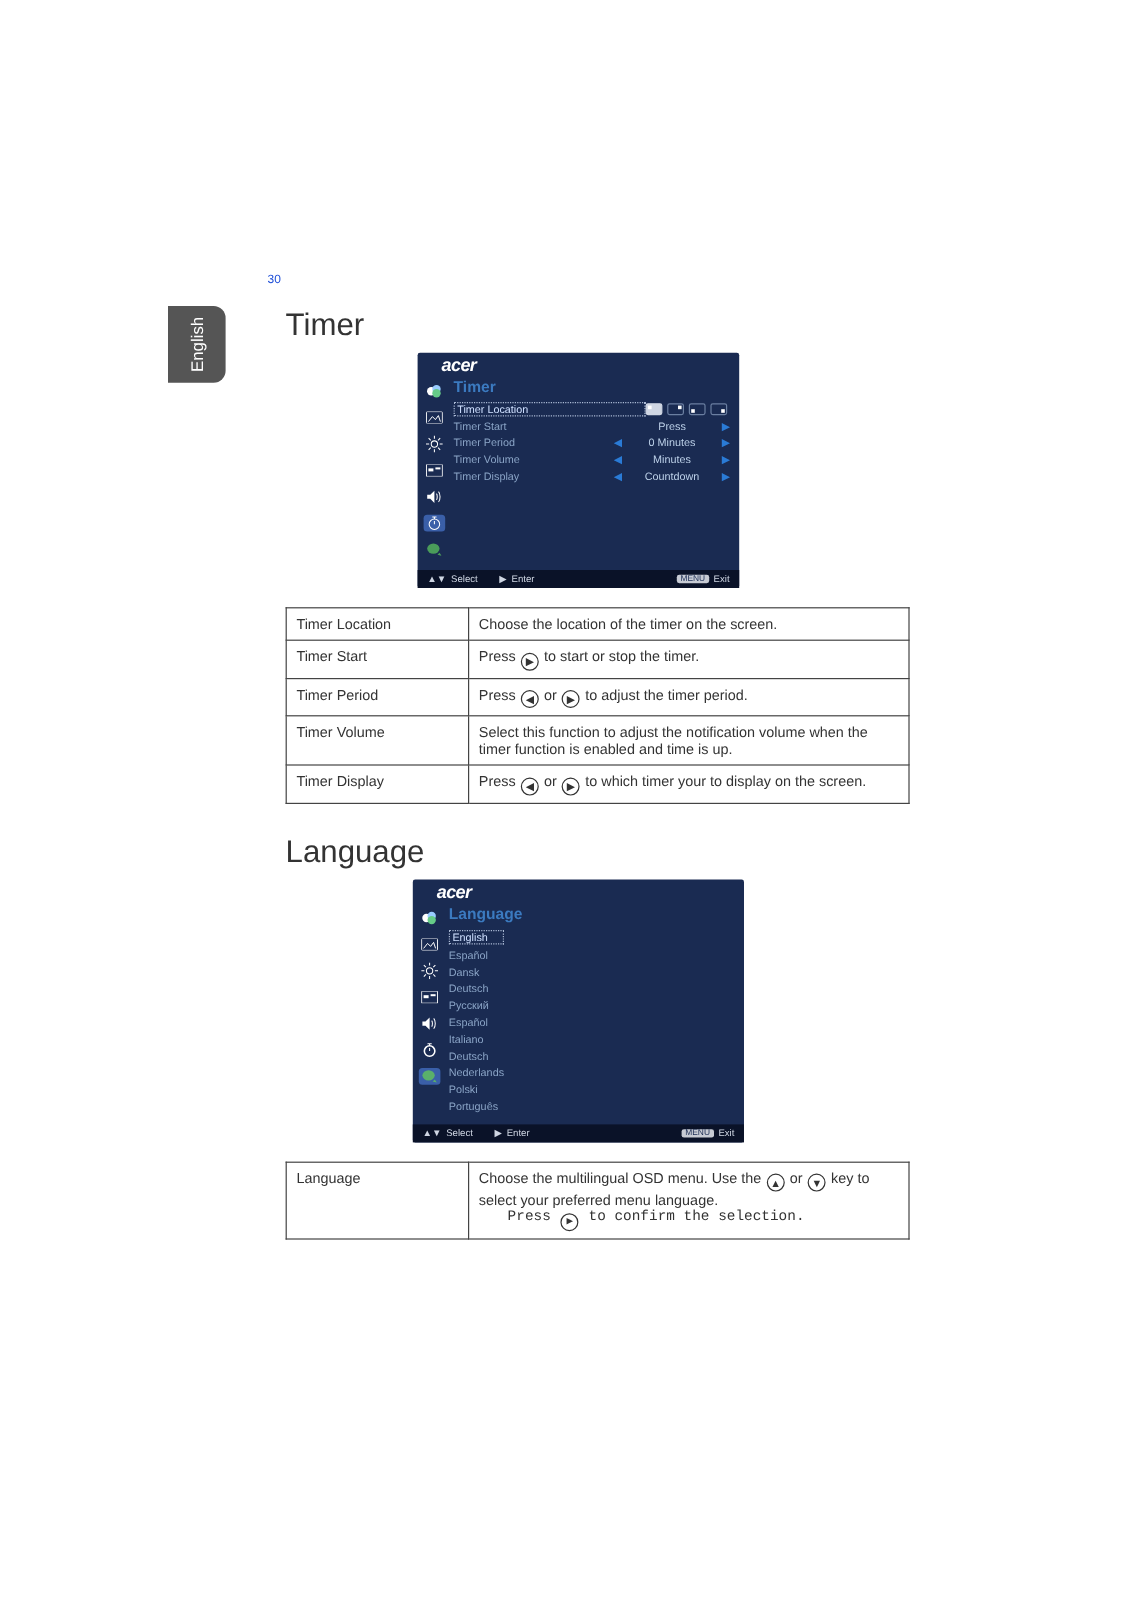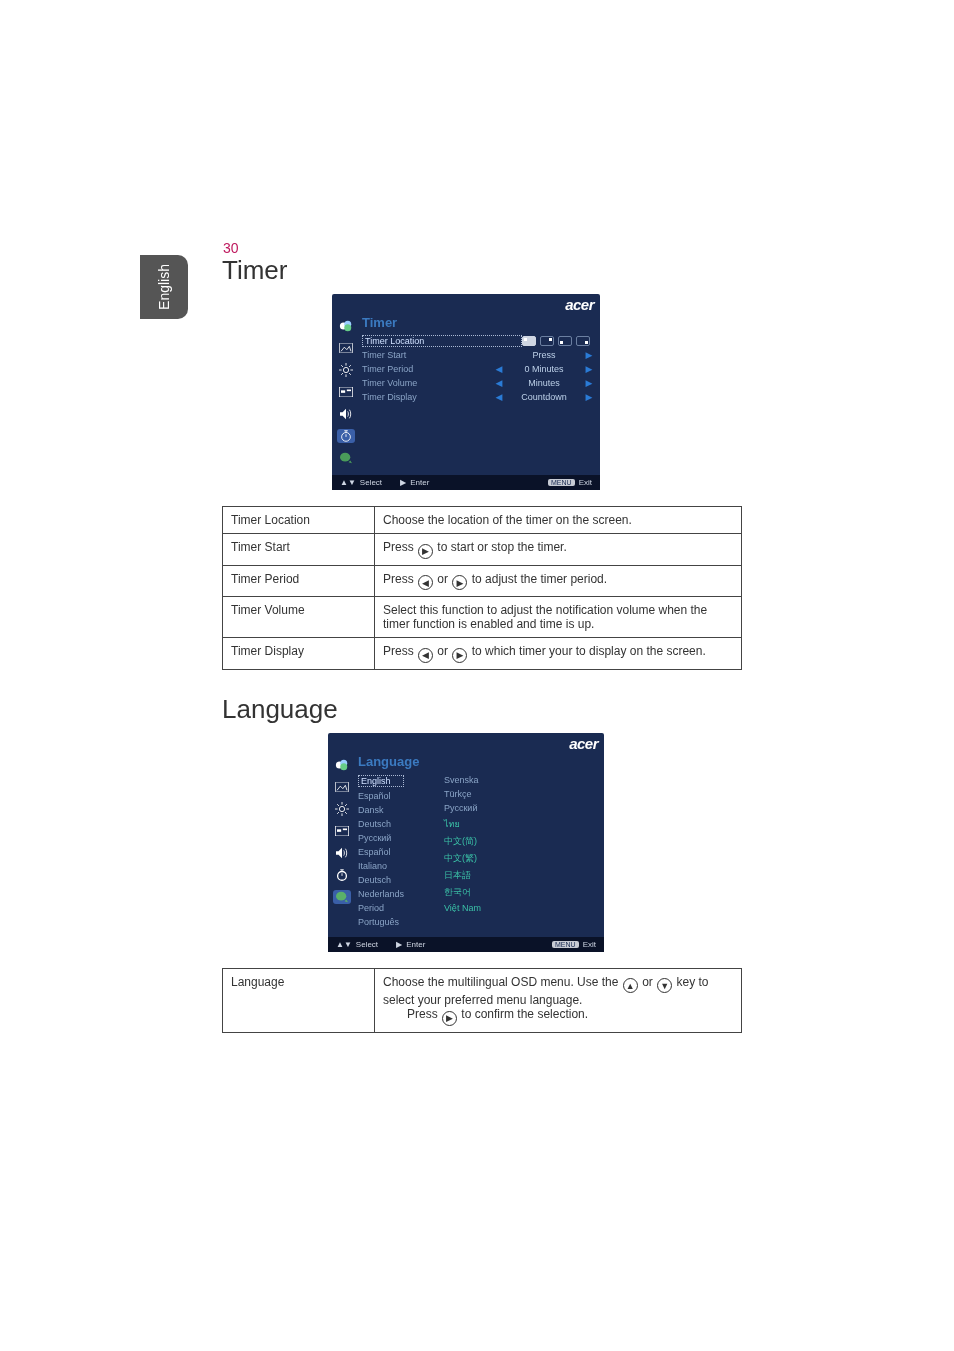--- a/index.html
+++ b/index.html
@@ -6,24 +6,24 @@
   body {
     font-family: "Segoe UI", Tahoma, Arial, sans-serif;
     background: #fff;
     width: 954px;
     height: 1351px;
     position: relative;
     color: #333;
   }
   .page-number {
     position: absolute;
-    top: 240px;
+    top: 228px;
     left: 223px;
-    font-size: 14px;
-    color: #be185d;
+    font-size: 10px;
+    color: #1d4ed8;
   }
   .side-tab {
     position: absolute;
     top: 255px;
     left: 140px;
     background: #555;
     color: #fff;
     width: 48px;
     height: 64px;
     border-top-right-radius: 10px;
@@ -32,21 +32,21 @@
     align-items: center;
     justify-content: center;
   }
   .side-tab span {
     transform: rotate(-90deg);
     font-size: 14px;
   }
   .content {
     position: absolute;
     top: 255px;
-    left: 222px;
+    left: 238px;
     width: 520px;
   }
   h2.section {
     font-size: 26px;
     font-weight: 400;
     color: #333;
     margin-bottom: 8px;
   }
 
   
@@ -60,21 +60,20 @@
     border-radius: 2px;
     position: relative;
   }
   .osd .brand {
     color: #fff;
     font-style: italic;
     font-weight: 600;
     font-size: 15px;
     padding: 2px 6px 0 20px;
     letter-spacing: -0.5px;
-    text-align: right;
   }
   .osd-body { display: flex; }
   .osd-icons {
     width: 28px;
     display: flex;
     flex-direction: column;
     align-items: center;
     gap: 8px;
     padding: 6px 0 10px 0;
   }
@@ -177,21 +176,21 @@
   .circ {
     display: inline-flex;
     width: 15px; height: 15px;
     border: 1px solid #333;
     border-radius: 50%;
     align-items: center; justify-content: center;
     font-size: 9px;
     vertical-align: -3px;
     margin: 0 1px;
   }
-  .indent { padding-left: 24px; display: block; }
+  .indent { padding-left: 24px; display: block; font-family: Liberation Mono, monospace; }
 
   .lang-heading { margin-top: 12px; }
 </style>
 </head>
 <body>
 
 <div class="page-number">30</div>
 
 <div class="side-tab">
   <span>English</span>
@@ -399,33 +398,22 @@
           <div class="lang-col">
             <span class="litem sel">English</span>
             <span class="litem">Español</span>
             <span class="litem">Dansk</span>
             <span class="litem">Deutsch</span>
             <span class="litem">Русский</span>
             <span class="litem">Español</span>
             <span class="litem">Italiano</span>
             <span class="litem">Deutsch</span>
             <span class="litem">Nederlands</span>
-            <span class="litem">Period</span>
+            <span class="litem">Polski</span>
             <span class="litem">Português</span>
-          </div>
-          <div class="lang-col">
-            <span class="litem">Svenska</span>
-            <span class="litem">Türkçe</span>
-            <span class="litem">Русский</span>
-            <span class="litem special">ไทย</span>
-            <span class="litem special">中文(简)</span>
-            <span class="litem special">中文(繁)</span>
-            <span class="litem special">日本語</span>
-            <span class="litem special">한국어</span>
-            <span class="litem special">Việt Nam</span>
           </div>
         </div>
       </div>
     </div>
     <div class="osd-footer">
       <div class="seg">
           <span class="tri">▲▼</span>
           <span>Select</span>
         </div>
       <div class="seg">

